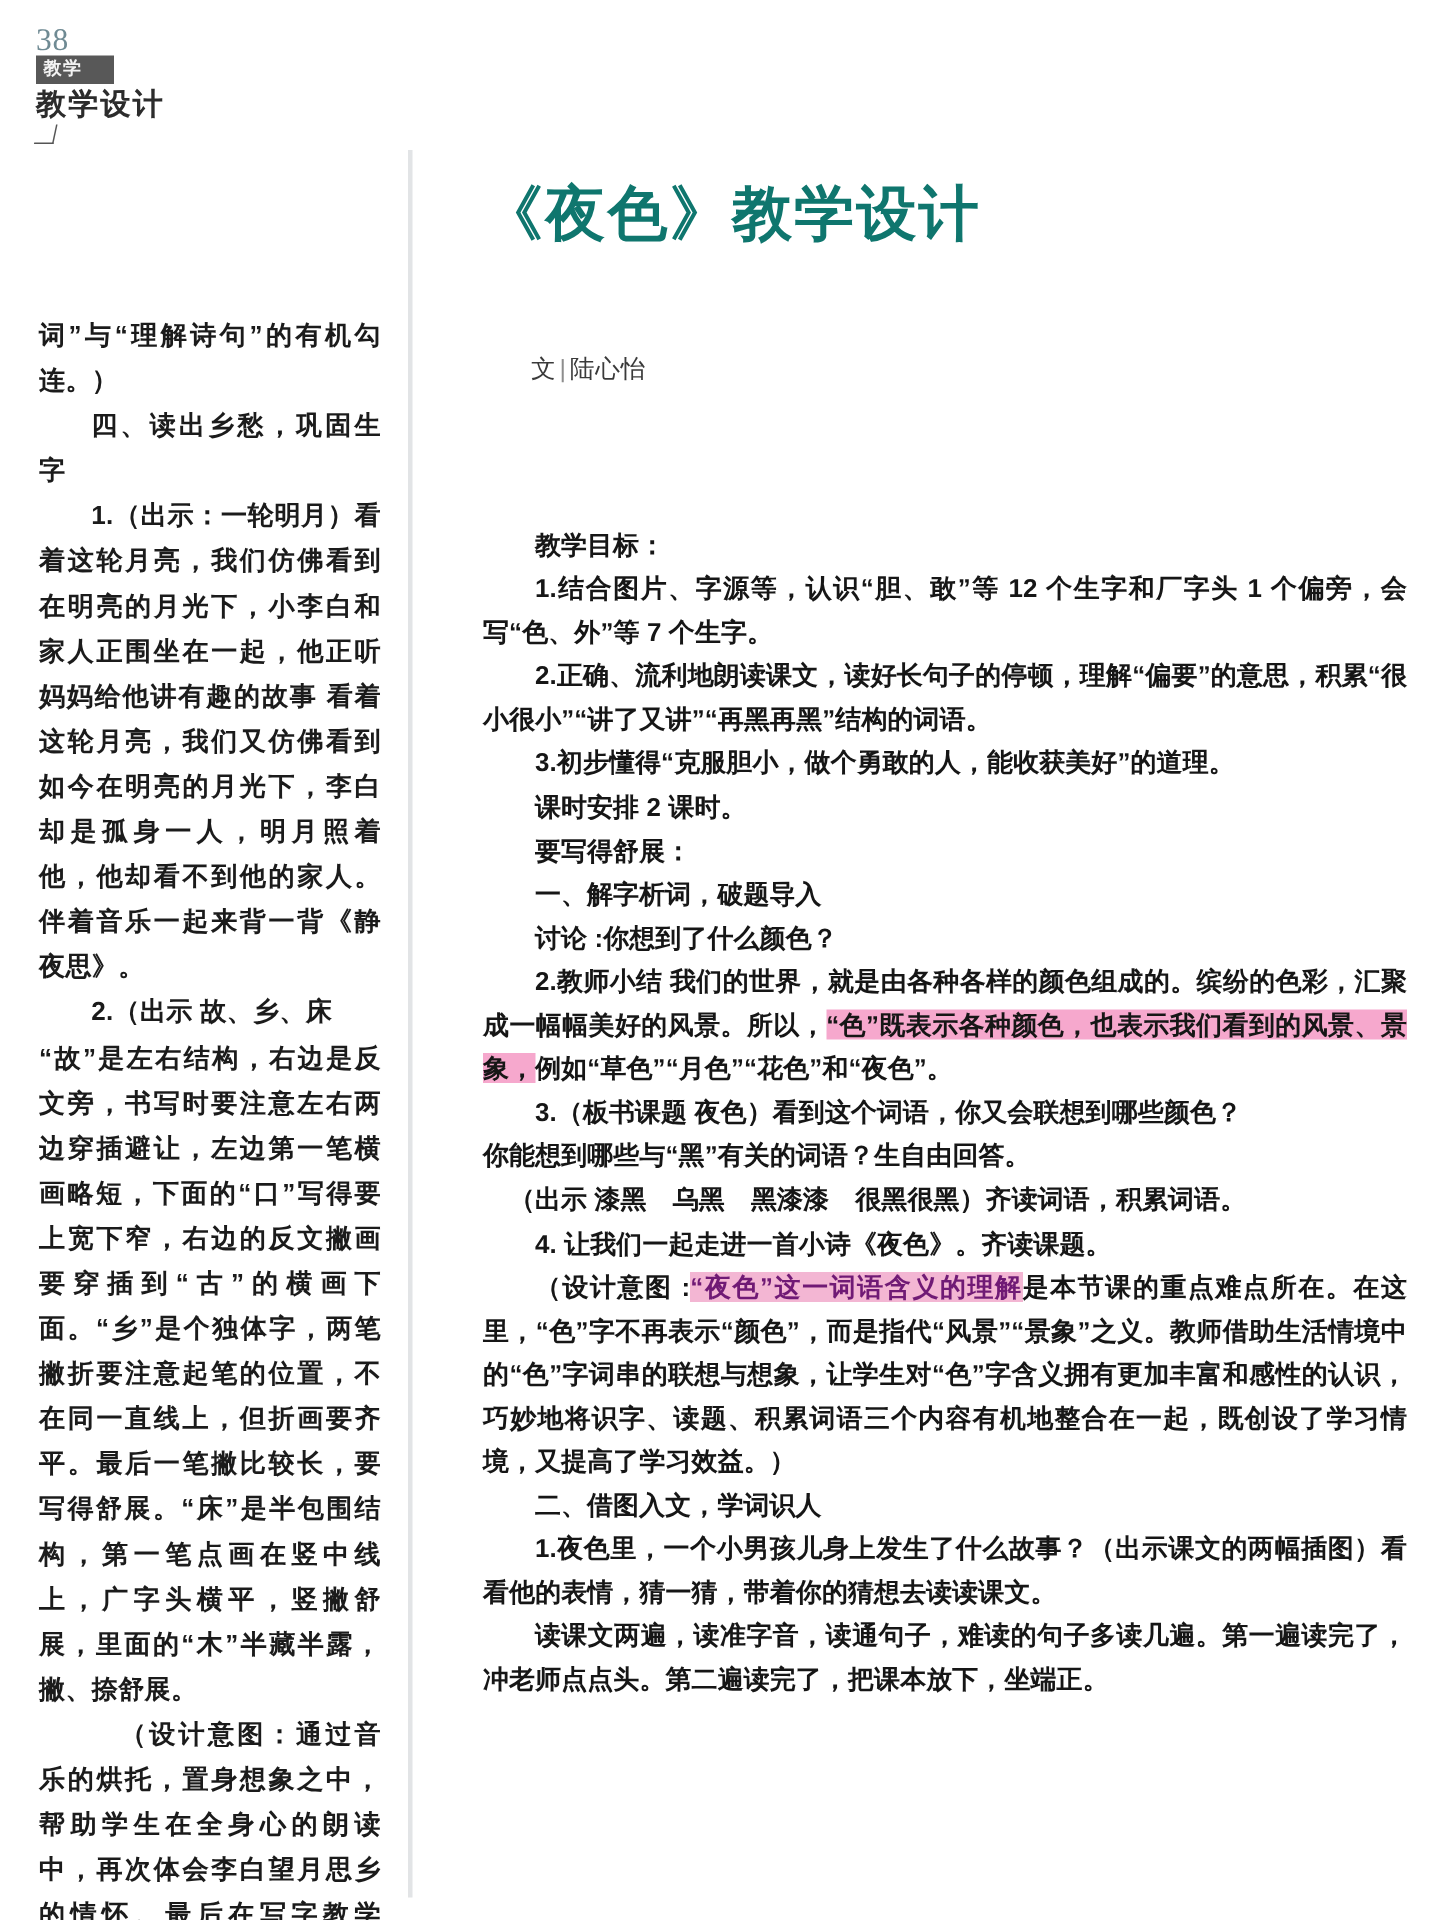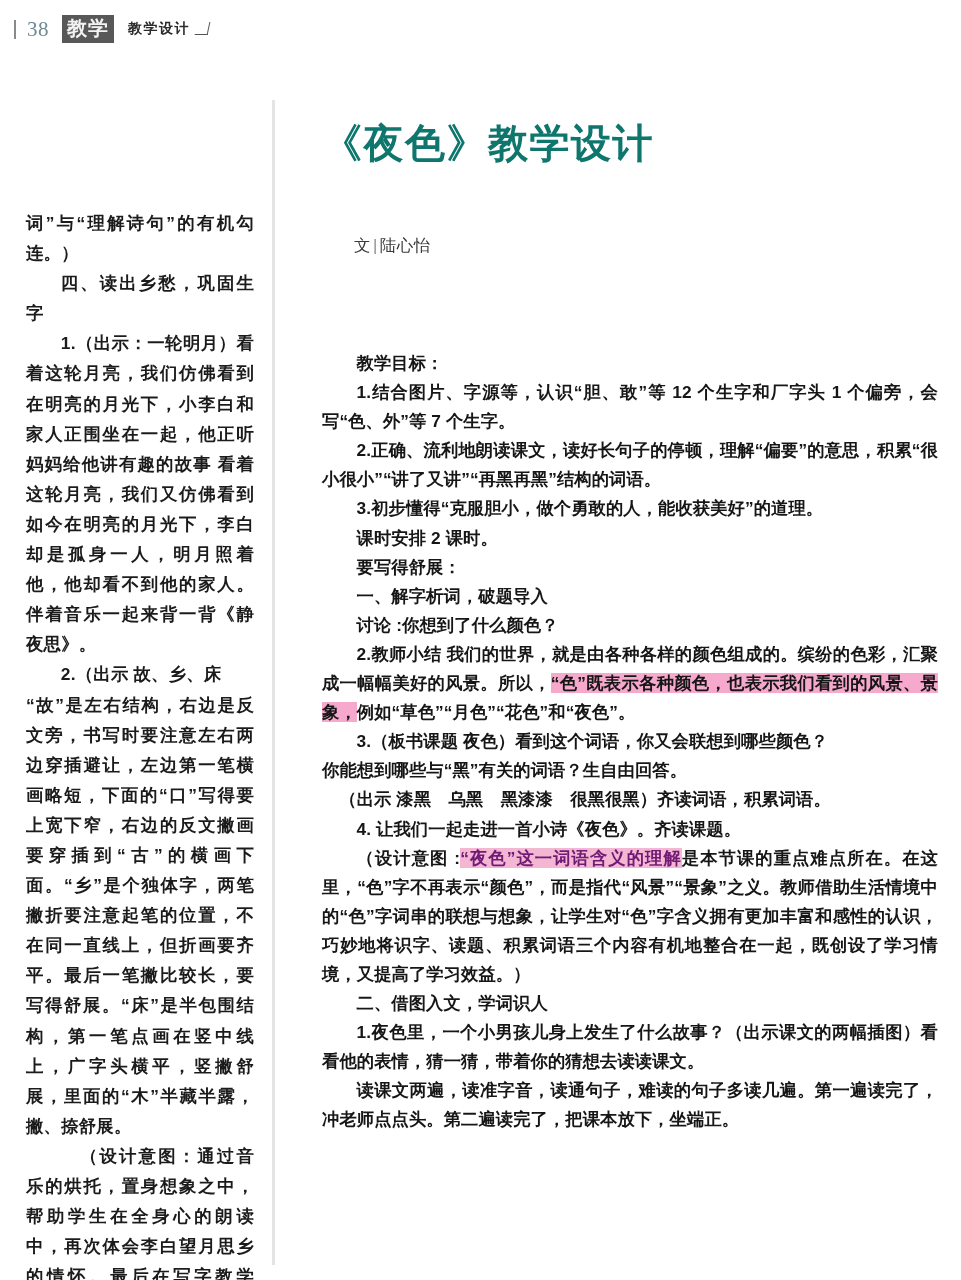--- a/index.html
+++ b/index.html
@@ -13,24 +13,25 @@
     font-family: "Liberation Serif", "DejaVu Serif", serif;
     color: #1d1d1d;
     position: relative;
     overflow: hidden;
   }
 
   
   .running-head {
     position: absolute;
     top: 16px;
-    left: 14px;
+    left: 24px;
     display: flex;
-    align-items: center;
+    align-items: flex-start;
     height: 26px;
+    flex-direction: column;
   }
   .rh-rule {
     display: inline-block;
     width: 2px;
     height: 19px;
     background: #8a8a8a;
     margin-right: 11px;
   }
   .rh-folio {
     font-family: "Liberation Serif", "DejaVu Serif", serif;
@@ -38,31 +39,31 @@
     color: #6f8a93;
     letter-spacing: 0.5px;
     margin-right: 13px;
     line-height: 1;
   }
   .rh-badge {
     background: #4a4a4a;
     color: #f2f2f2;
     font-family: "Liberation Sans", "DejaVu Sans", sans-serif;
     font-weight: bold;
-    font-size: 20px;
-    padding: 2px 5px 3px 5px;
+    font-size: 12px;
+    padding: 2px 21px 3px 5px;
     letter-spacing: 1px;
     margin-right: 14px;
     line-height: 1.15;
     opacity: 0.92;
   }
   .rh-section {
     font-family: "Liberation Sans", "DejaVu Sans", sans-serif;
     font-weight: bold;
-    font-size: 14px;
+    font-size: 20px;
     color: #2c2c2c;
     letter-spacing: 1.5px;
     margin-right: 6px;
   }
   .rh-mark {
     position: relative;
     width: 15px;
     height: 15px;
     display: inline-block;
   }

